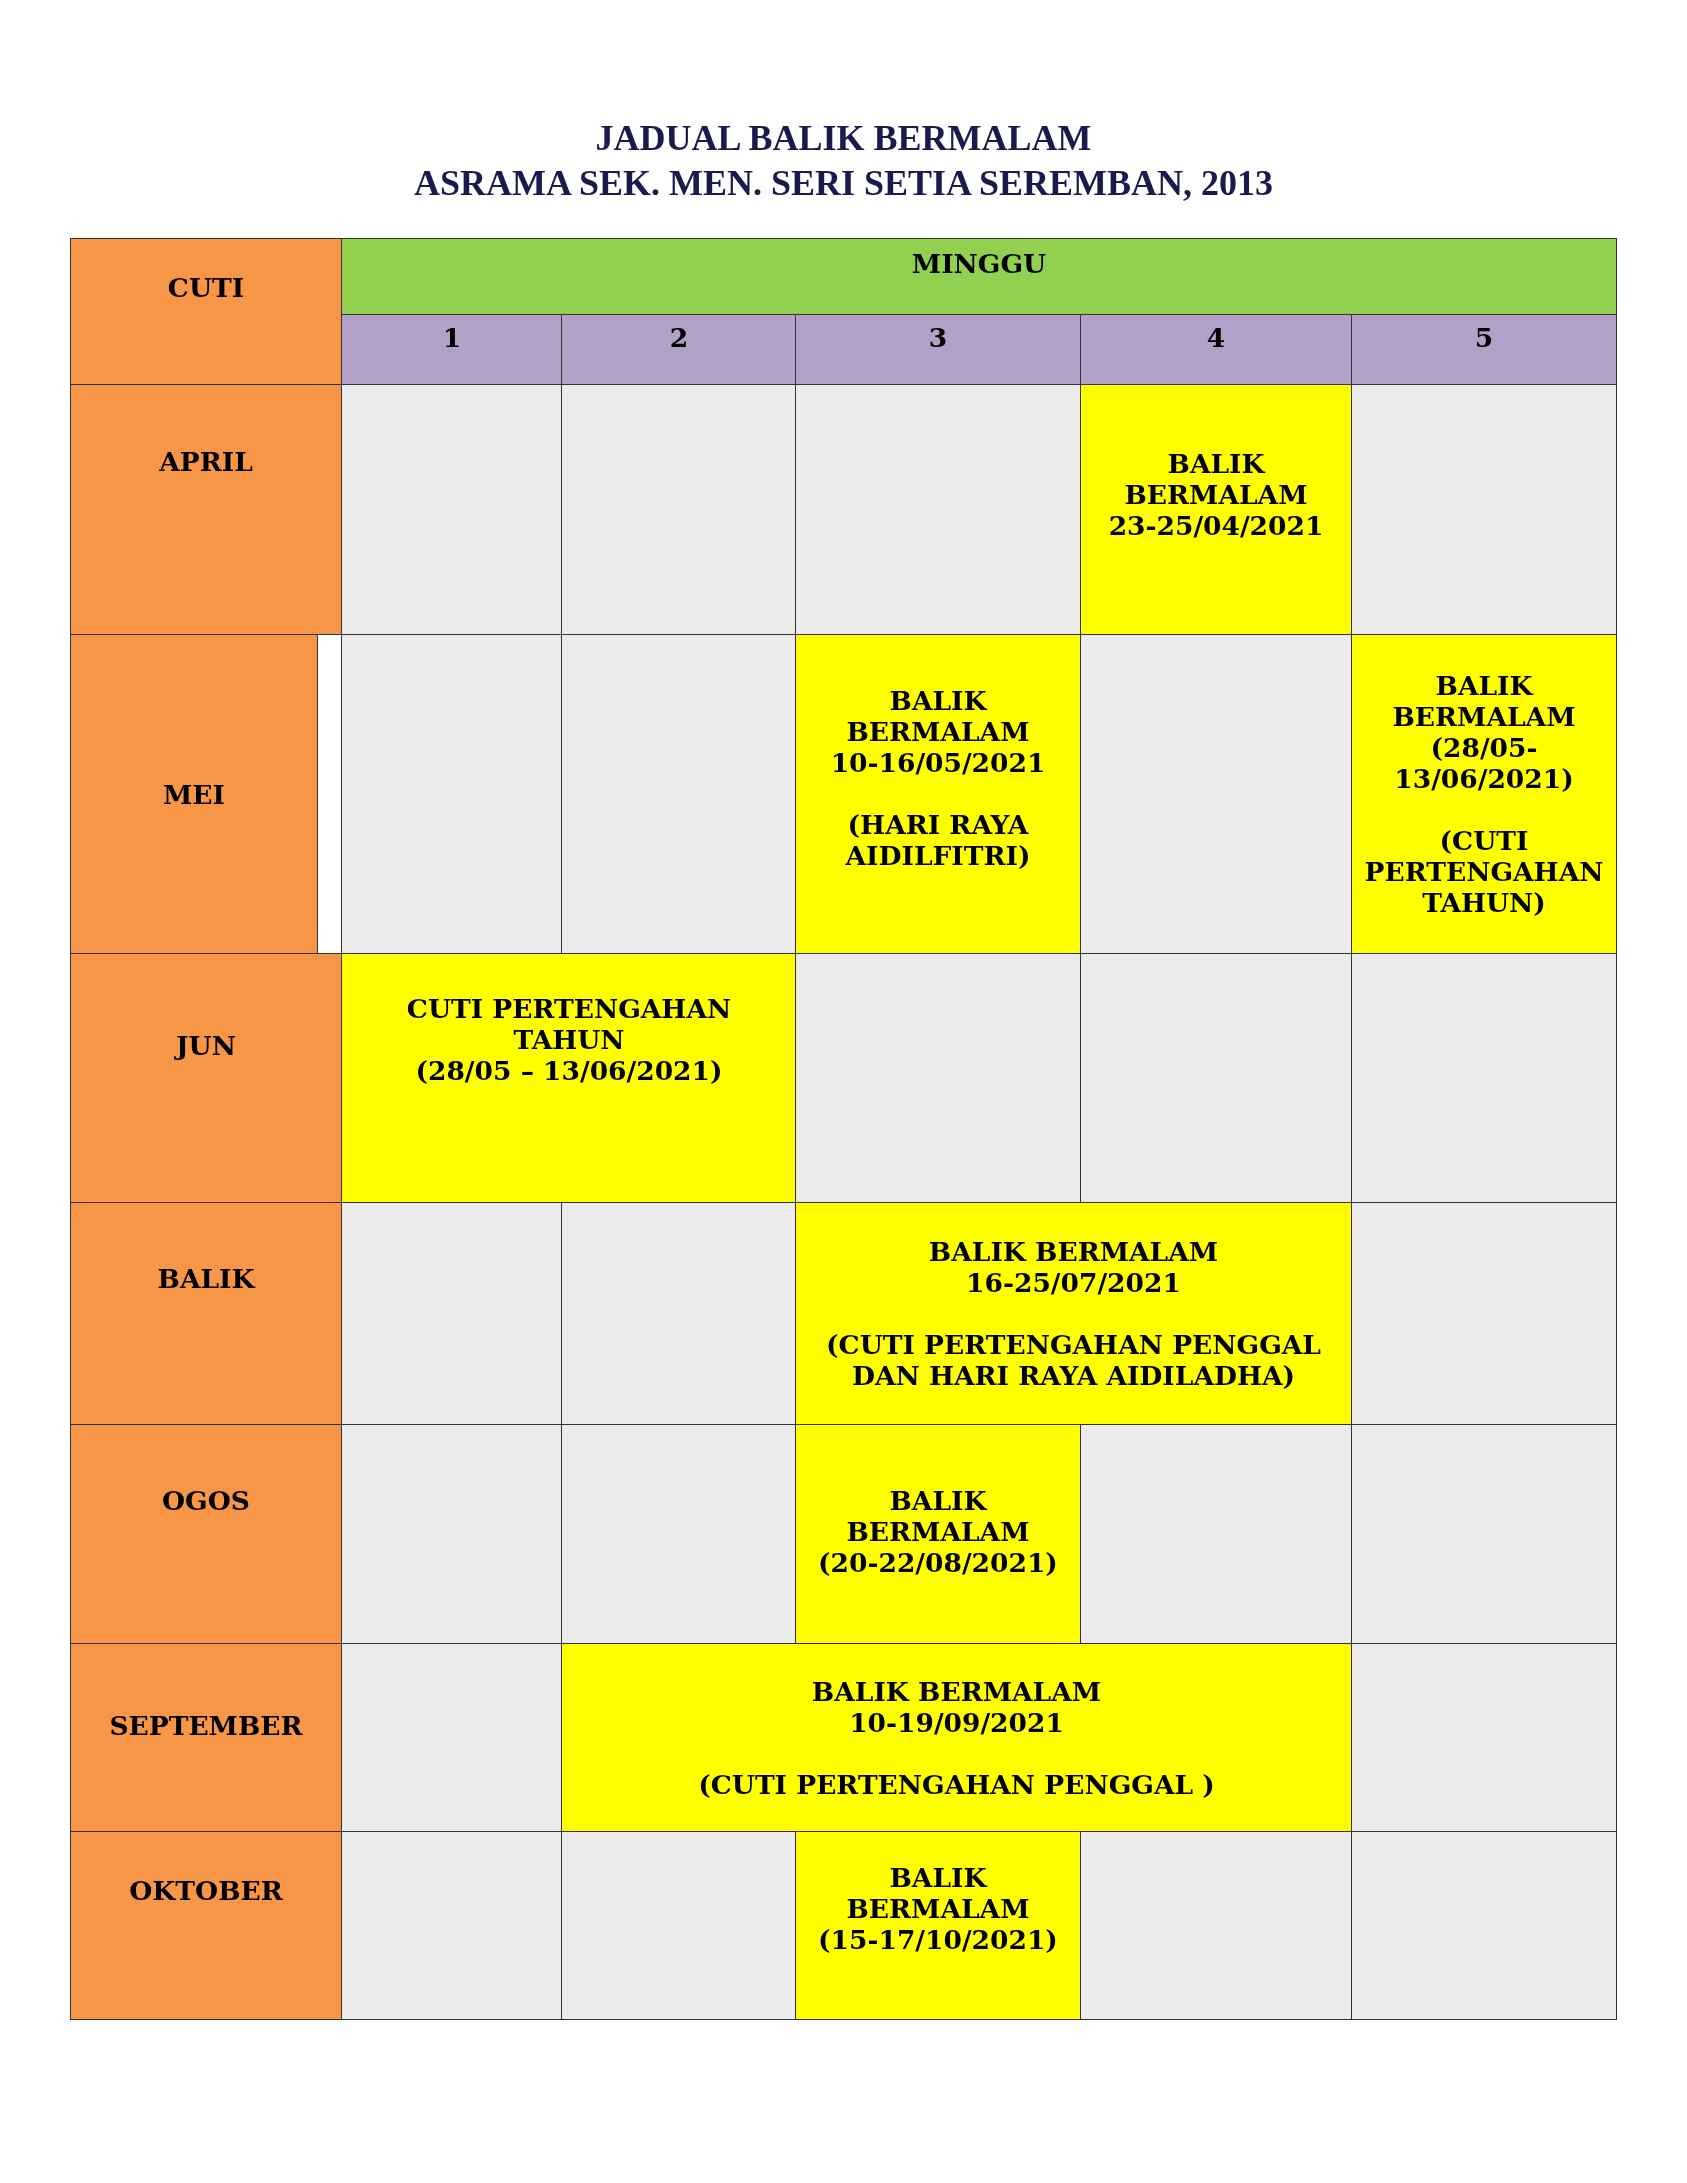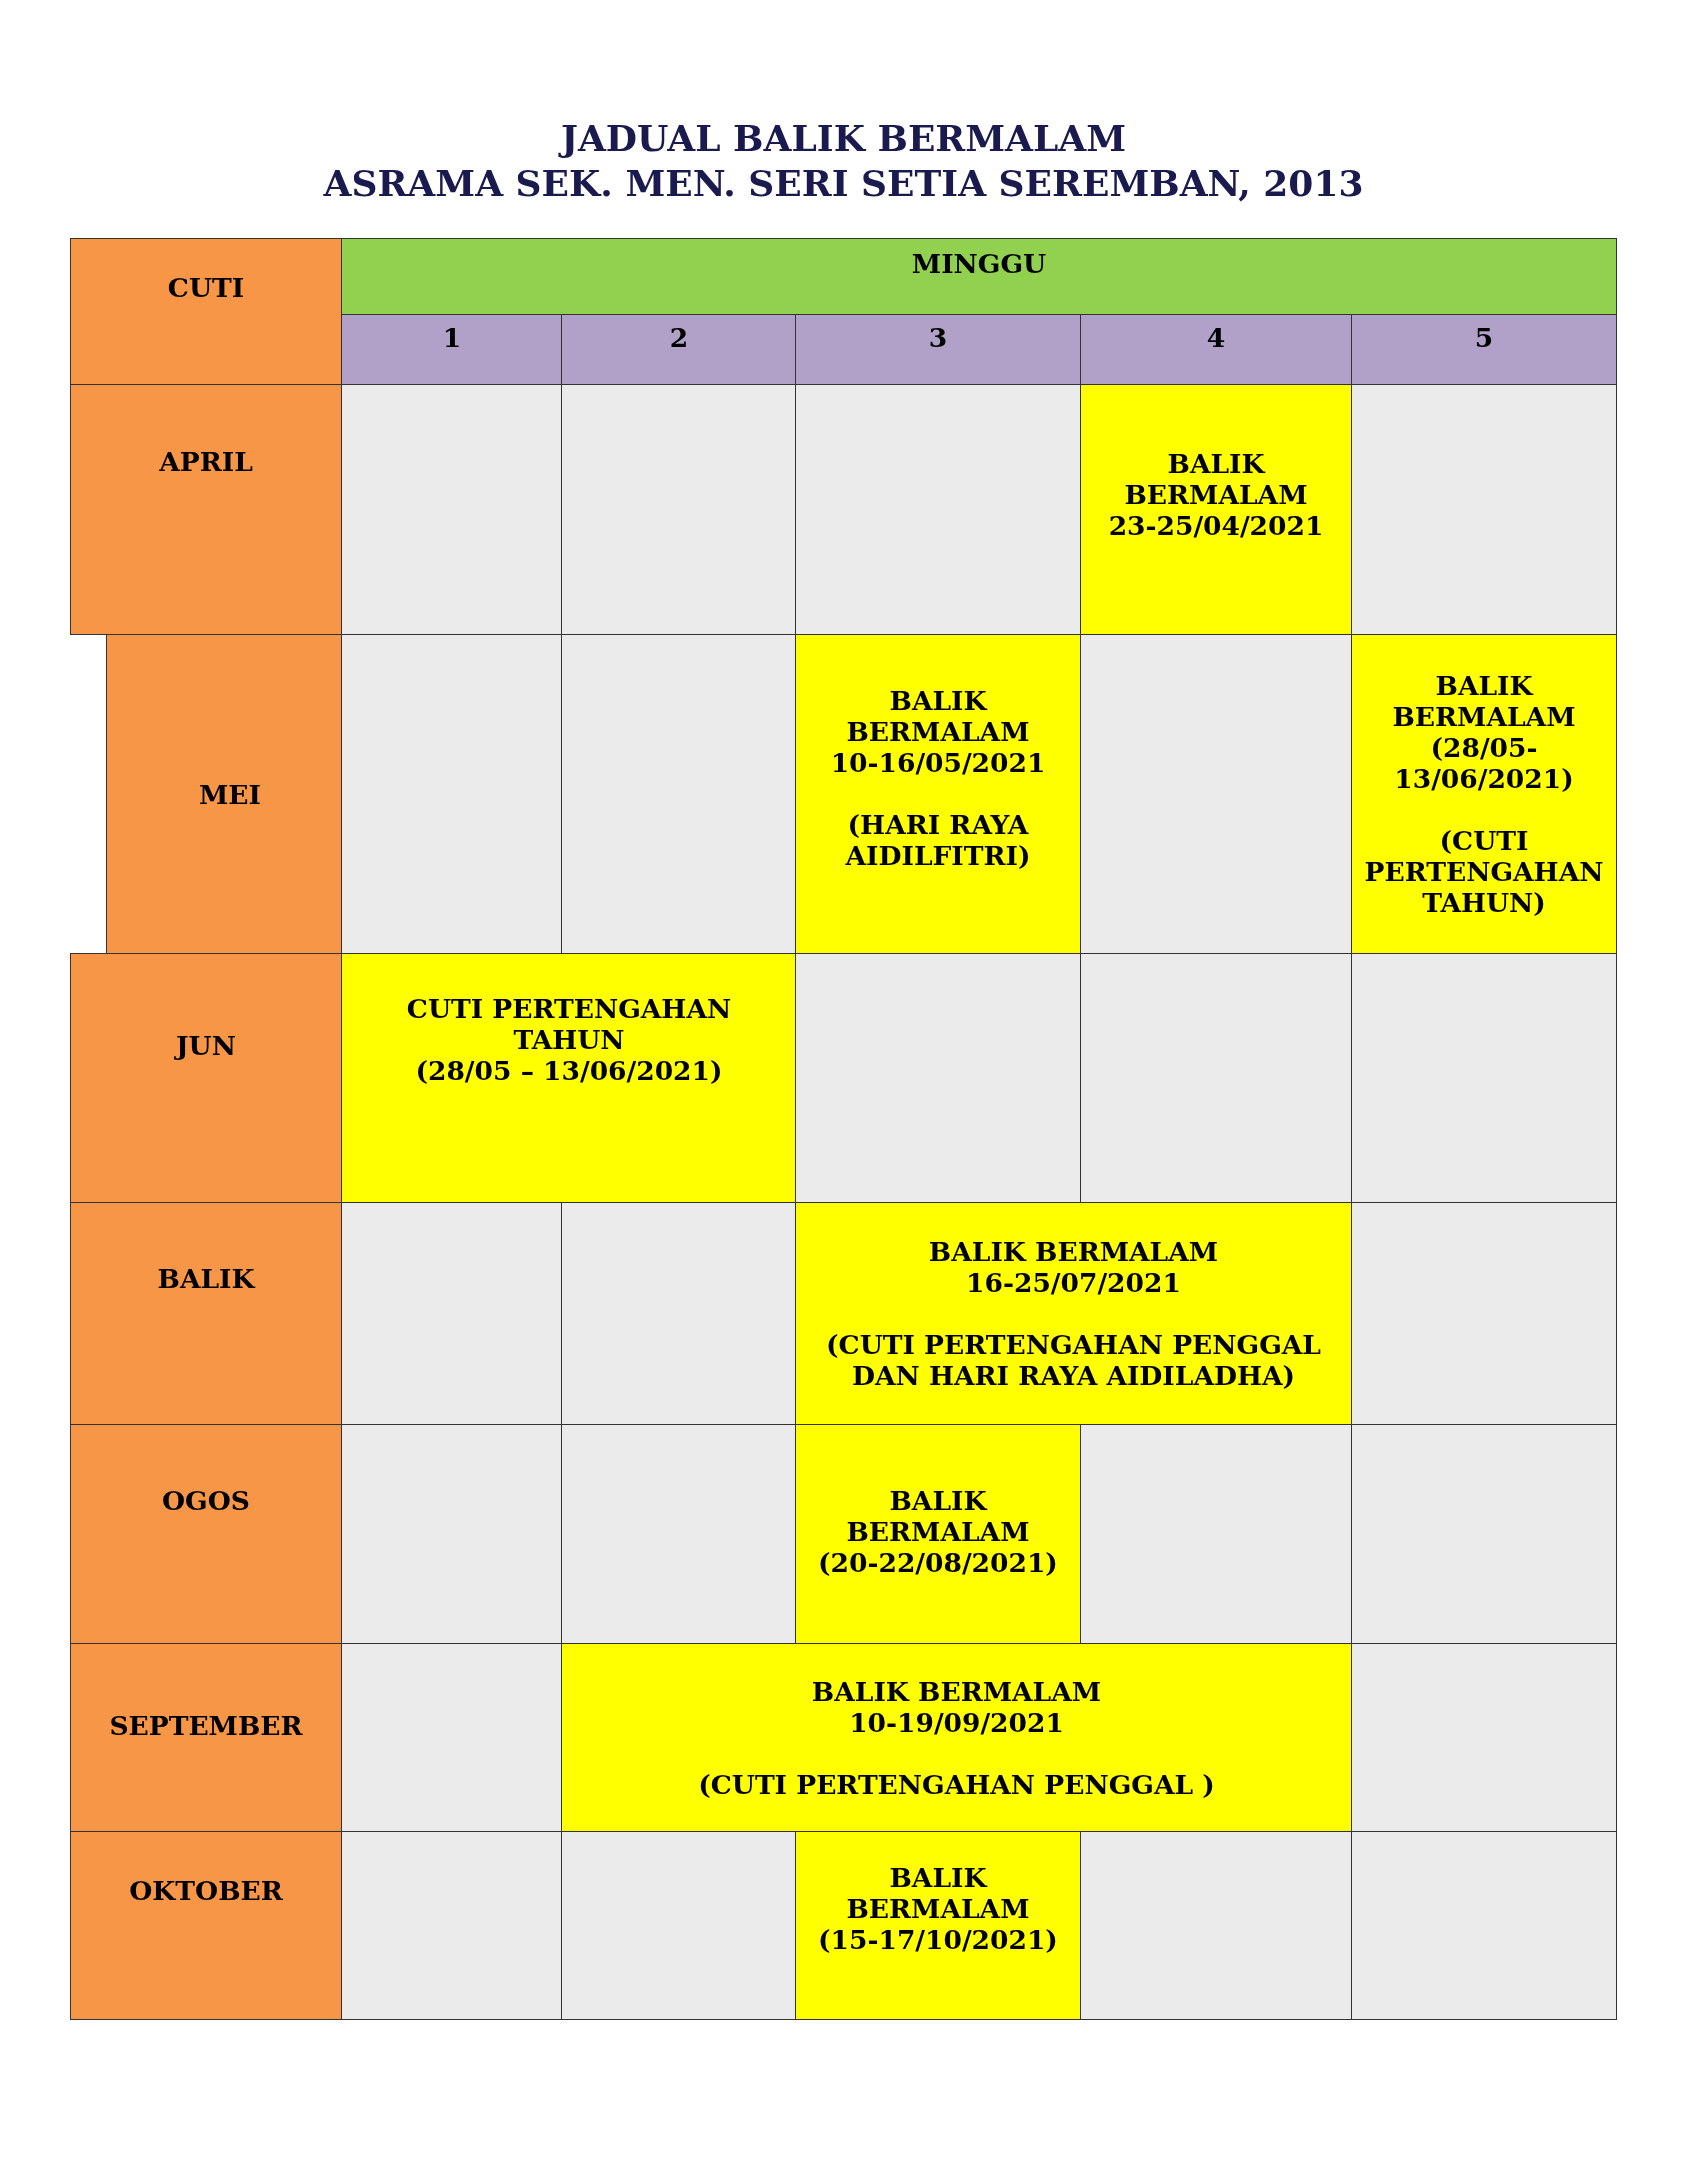--- a/index.html
+++ b/index.html
@@ -1,17 +1,17 @@
 <!DOCTYPE html>
 <html style="font-size:10.6px"><head>
 <meta charset="utf-8">
 <style>
   html,body{margin:0;padding:0;background:#fff;}
   body{width:1687px;height:2183px;position:relative;font-family:"DejaVu Serif","Liberation Serif",serif;font-weight:bold;color:#000;}
-  .title{position:absolute;left:0;width:1687px;text-align:center;color:#1a1a4e;font-size:36px;line-height:44px;}
+  .title{position:absolute;left:0;width:1687px;text-align:center;color:#1a1a4e;font-size:36px;line-height:44px;font-family:Liberation Serif, serif;}
   .cell{position:absolute;box-sizing:border-box;border:1.3px solid #333;display:flex;align-items:center;justify-content:center;text-align:center;font-size:26.5px;line-height:31px;white-space:pre-line;}
   .top{align-items:flex-start;}
   .orange{background:#f79646;}
   .green{background:#92d050;}
   .purple{background:#b1a0c7;}
   .grey{background:#ebebeb;}
   .yellow{background:#ffff00;}
 </style>
 </head>
 <body>
@@ -31,21 +31,21 @@
 
   <div class="cell orange top" style="left:70px;top:384px;width:272px;height:251px;padding-top:61px;">APRIL</div>
   <div class="cell grey" style="left:341px;top:384px;width:222px;height:251px;"></div>
   <div class="cell grey" style="left:561px;top:384px;width:236px;height:251px;"></div>
   <div class="cell grey" style="left:795px;top:384px;width:286px;height:251px;"></div>
   <div class="cell yellow top" style="left:1080px;top:384px;width:272px;height:251px;padding-top:63px;">BALIK
 BERMALAM
 23-25/04/2021</div>
   <div class="cell grey" style="left:1351px;top:384px;width:266px;height:251px;"></div>
 
-  <div class="cell orange" style="left:70px;top:634px;width:248px;height:320px;margin-left:36px;">MEI</div>
+  <div class="cell orange" style="left:70px;top:634px;width:248px;height:320px;">MEI</div>
   <div class="cell grey" style="left:341px;top:634px;width:222px;height:320px;"></div>
   <div class="cell grey" style="left:561px;top:634px;width:236px;height:320px;"></div>
   <div class="cell yellow top" style="left:795px;top:634px;width:286px;height:320px;padding-top:50px;">BALIK
 BERMALAM
 10-16/05/2021
 
 (HARI RAYA
 AIDILFITRI)</div>
   <div class="cell grey" style="left:1080px;top:634px;width:272px;height:320px;"></div>
   <div class="cell yellow" style="left:1351px;top:634px;width:266px;height:320px;">BALIK

